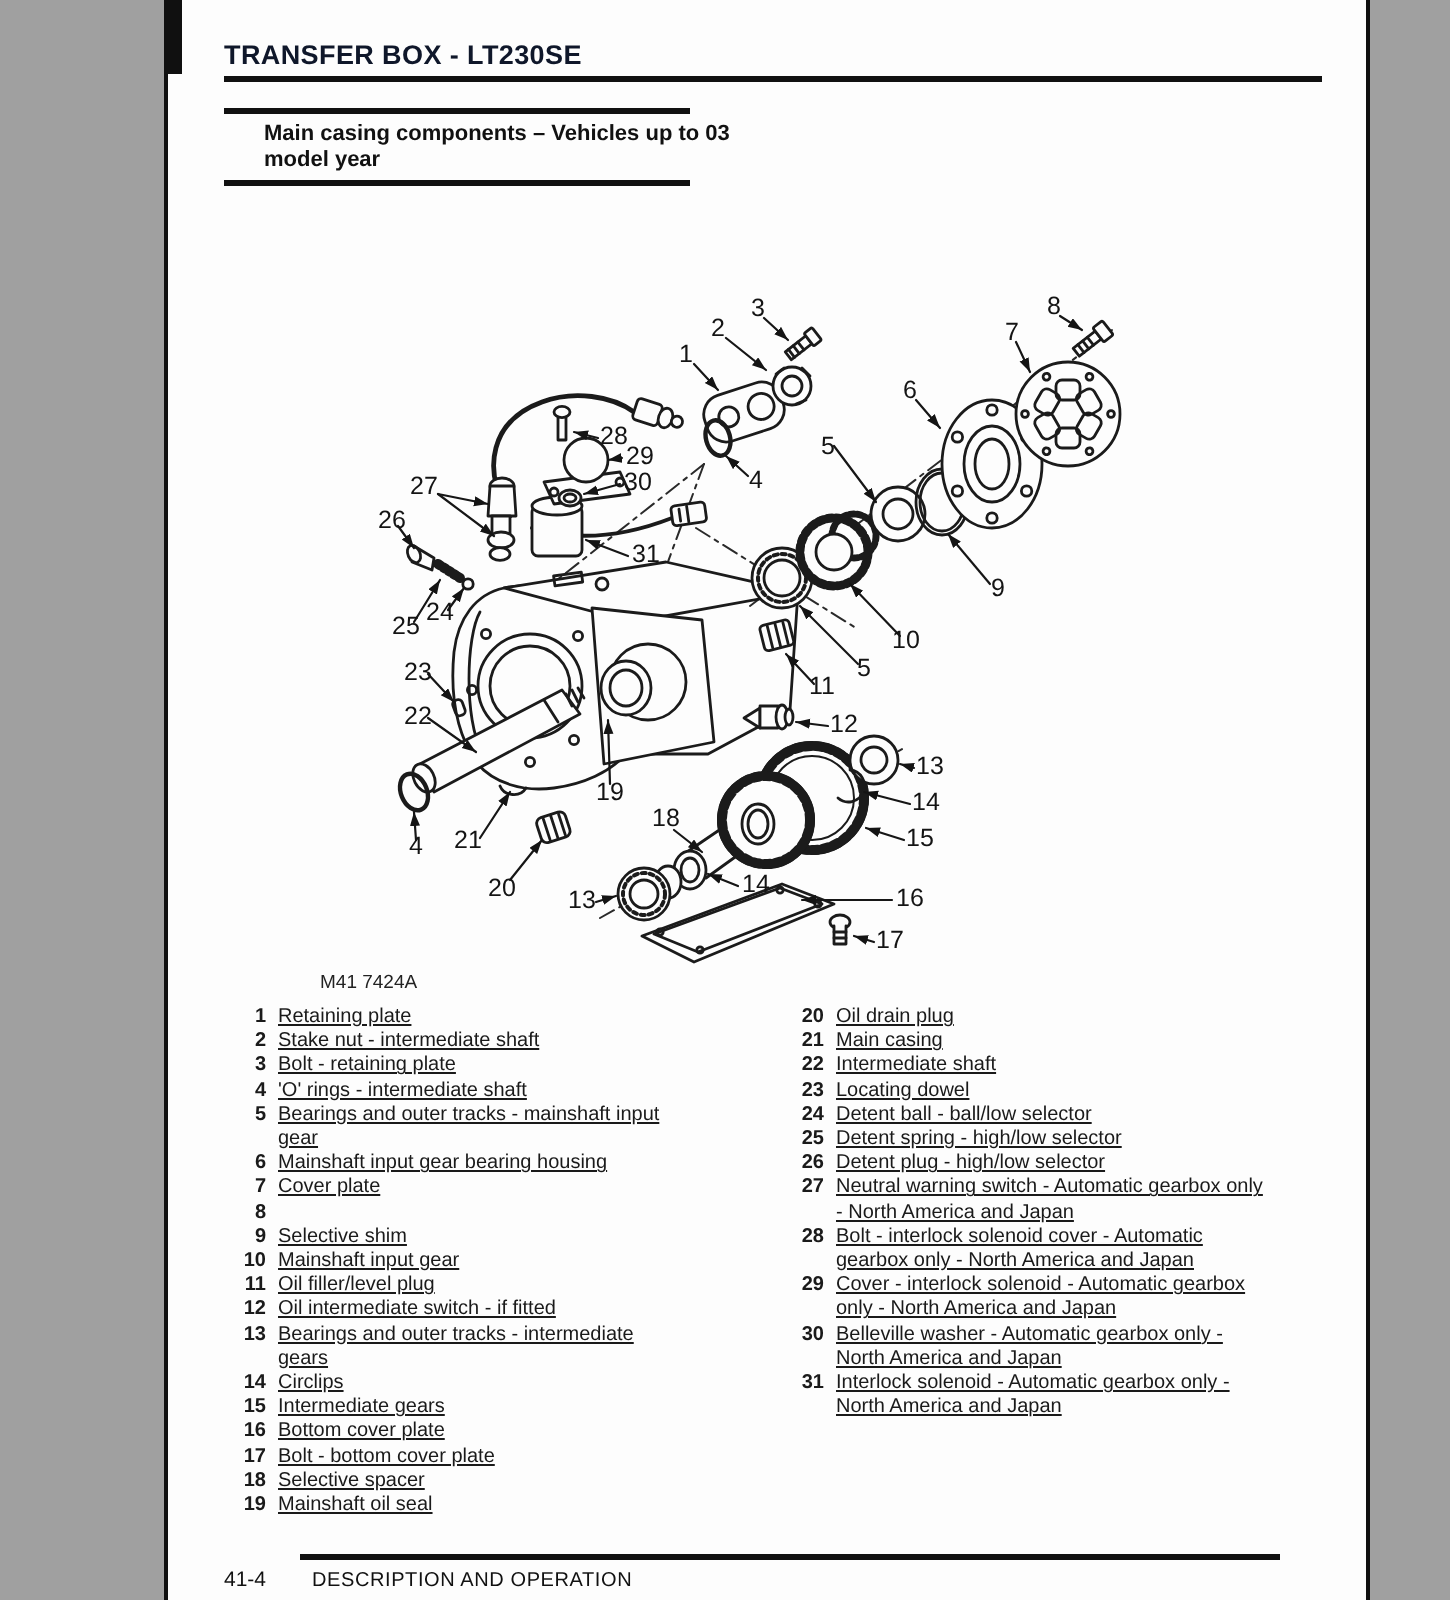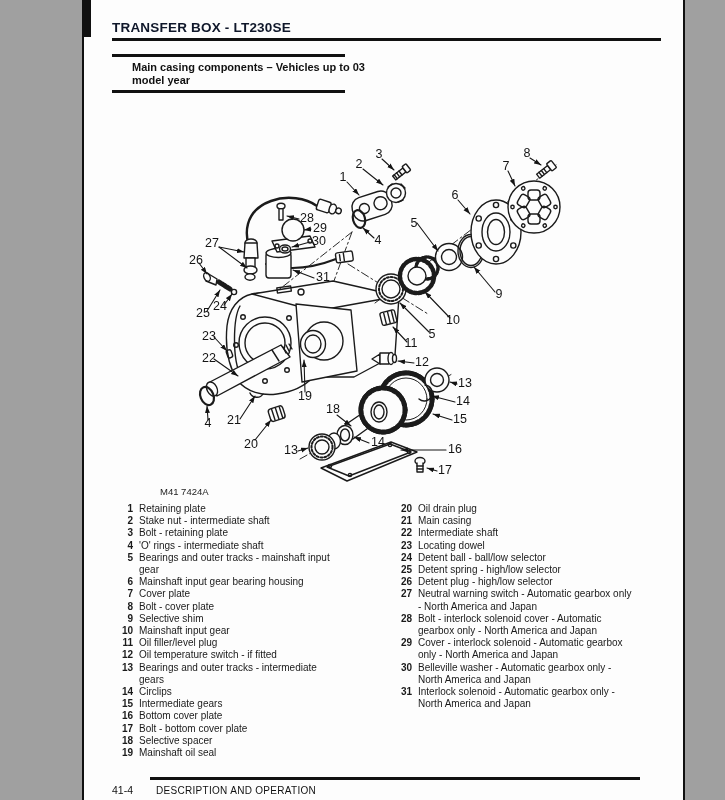--- a/index.html
+++ b/index.html
@@ -18,21 +18,21 @@
   .sec-rule-top{left:112px;top:54px;width:233px;height:3px;background:#111;}
   .sec-heading{left:113px;top:61px;width:235px;font-size:11px;font-weight:bold;line-height:13px;color:#111;margin-left:19px;}
   .sec-rule-bot{left:112px;top:90px;width:233px;height:3px;background:#111;}
   .fig-code{left:160px;top:486px;font-size:9.5px;color:#222;}
   .plist{top:503px;font-size:10px;line-height:12.2px;}
   .plist-left{left:112px;width:286px;}
   .plist-right{left:386px;width:260px;}
   .pl-item{display:flex;}
   .pl-num{flex:0 0 21px;width:21px;text-align:right;font-weight:bold;margin-right:6px;}
   .plist-right .pl-num{flex:0 0 26px;width:26px;}
-  .pl-txt{flex:1 1 auto;}
+  .pl-txt{flex:1 1 auto;text-decoration:underline;}
   .plist-left .pl-txt{max-width:200px;}
   .plist-right .pl-txt{max-width:215px;}
   .ftr-rule{left:150px;top:777px;width:490px;height:3px;background:#111;}
   .ftr-num{left:112px;top:784px;font-size:10.5px;color:#111;}
   .ftr-sec{left:156px;top:785px;font-size:10px;letter-spacing:.3px;color:#111;}
   svg .draw{stroke:#1b1b1b;fill:none;stroke-width:1.4;stroke-linecap:round;stroke-linejoin:round;}
   svg .ph{stroke:#2a2a2a;stroke-width:1;stroke-dasharray:8 3 2 3;}
   svg .ld{stroke:#161616;stroke-width:1.1;}
   svg text{font:12.5px "Liberation Sans", sans-serif;fill:#141414;stroke:none;text-anchor:middle;}
   .wf{fill:#fdfdfd;}
@@ -372,37 +372,36 @@
   <div class="pl-item">
       <span class="pl-num">6</span>
       <span class="pl-txt">Mainshaft input gear bearing housing</span>
     </div>
   <div class="pl-item">
       <span class="pl-num">7</span>
       <span class="pl-txt">Cover plate</span>
     </div>
   <div class="pl-item">
       <span class="pl-num">8</span>
-      <span class="pl-txt">Bolt - cover plate</span>
     </div>
   <div class="pl-item">
       <span class="pl-num">9</span>
       <span class="pl-txt">Selective shim</span>
     </div>
   <div class="pl-item">
       <span class="pl-num">10</span>
       <span class="pl-txt">Mainshaft input gear</span>
     </div>
   <div class="pl-item">
       <span class="pl-num">11</span>
       <span class="pl-txt">Oil filler/level plug</span>
     </div>
   <div class="pl-item">
       <span class="pl-num">12</span>
-      <span class="pl-txt">Oil temperature switch - if fitted</span>
+      <span class="pl-txt">Oil intermediate switch - if fitted</span>
     </div>
   <div class="pl-item">
       <span class="pl-num">13</span>
       <span class="pl-txt">Bearings and outer tracks - intermediate gears</span>
     </div>
   <div class="pl-item">
       <span class="pl-num">14</span>
       <span class="pl-txt">Circlips</span>
     </div>
   <div class="pl-item">

